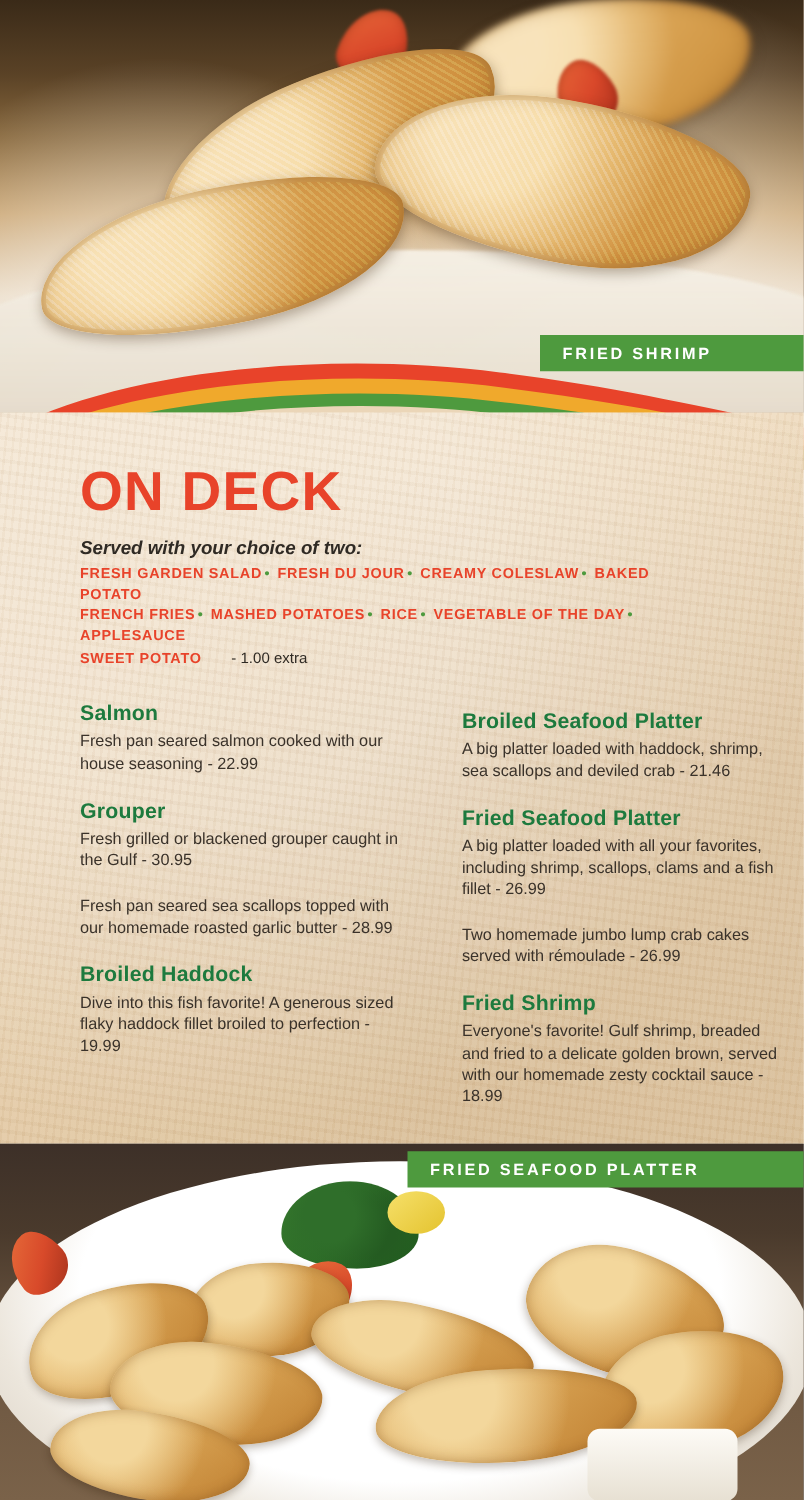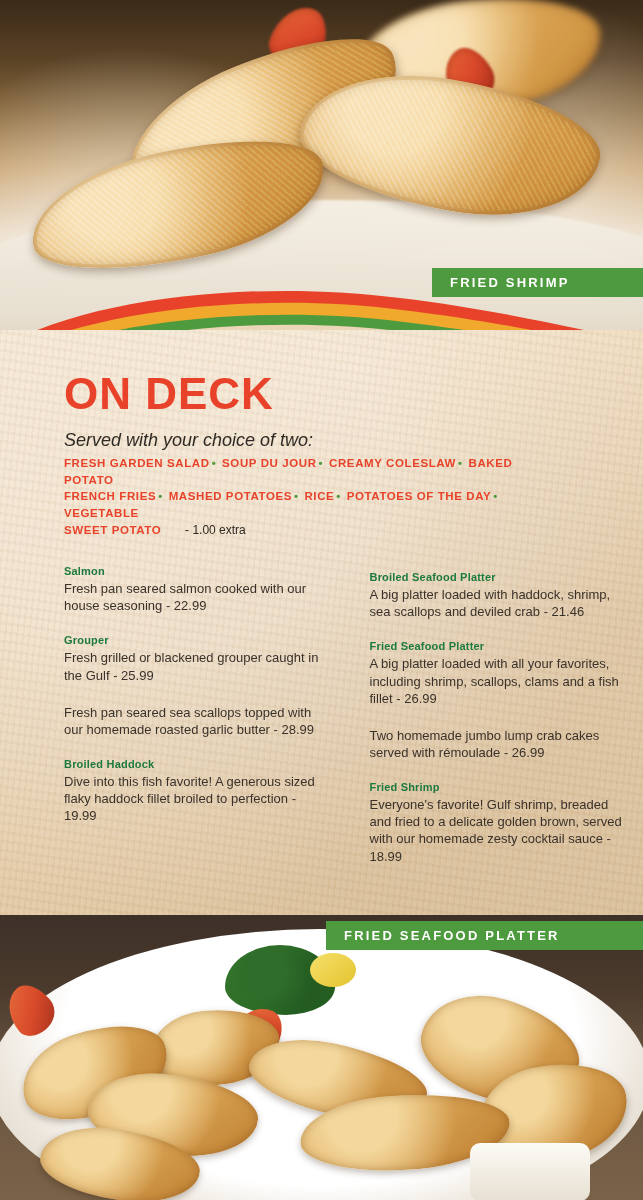--- a/index.html
+++ b/index.html
@@ -144,23 +144,23 @@
     font-size: 44px;
     font-weight: bold;
     letter-spacing: 1px;
     line-height: 1;
     margin: 0 0 14px 0;
     font-family: "Liberation Sans", sans-serif;
   }
 
   .served-label {
     color: #2f2a24;
-    font-size: 18px;
+    font-size: 15px;
     font-style: italic;
-    font-weight: normal;
+    font-weight: bold;
     margin-bottom: 4px;
   }
   .sides {
     color: #e8432a;
     font-size: 11.5px;
     font-weight: bold;
     letter-spacing: 0.6px;
     line-height: 1.45;
     max-width: 470px;
   }
@@ -171,21 +171,21 @@
     display: flex;
     margin-top: 26px;
     gap: 38px;
   }
   .col { width: 260px; }
   .col-right { padding-top: 6px; margin-left: 12px; }
 
   .item { margin-bottom: 20px; }
   .item-name {
     color: #1d7a3e;
-    font-size: 11px;
+    font-size: 17px;
     font-weight: bold;
     margin: 0 0 3px 0;
     letter-spacing: .2px;
   }
   .item-desc {
     color: #3a322a;
     font-size: 13px;
     line-height: 1.32;
     margin: 0;
   }
@@ -289,44 +289,44 @@
 
 <div class="menu">
   <div class="menu-inner">
 
     <h1 class="title">ON DECK</h1>
 
     <div class="served-label">Served with your choice of two:</div>
 
     <div class="sides">
       <span>FRESH GARDEN SALAD</span><span class="dot">•</span>
-      <span>SOUP DU JOUR</span><span class="dot">•</span>
+      <span>FRESH DU JOUR</span><span class="dot">•</span>
       <span>CREAMY COLESLAW</span><span class="dot">•</span>
       <span>BAKED POTATO</span><br>
       <span>FRENCH FRIES</span><span class="dot">•</span>
       <span>MASHED POTATOES</span><span class="dot">•</span>
       <span>RICE</span><span class="dot">•</span>
-      <span>POTATOES OF THE DAY</span><span class="dot">•</span>
-      <span>VEGETABLE</span><br>
+      <span>VEGETABLE OF THE DAY</span><span class="dot">•</span>
+      <span>APPLESAUCE</span><br>
       <span>SWEET POTATO</span>
       <span class="extra">- 1.00 extra</span>
     </div>
 
     <div class="columns">
 
       <div class="col col-left">
 
         <div class="item">
           <p class="item-name">Salmon</p>
           <p class="item-desc">Fresh pan seared salmon cooked with our house seasoning - 22.99</p>
         </div>
 
         <div class="item">
           <p class="item-name">Grouper</p>
-          <p class="item-desc">Fresh grilled or blackened grouper caught in the Gulf - 25.99</p>
+          <p class="item-desc">Fresh grilled or blackened grouper caught in the Gulf - 30.95</p>
         </div>
 
         <div class="item">
           <p class="item-desc">Fresh pan seared sea scallops topped with our homemade roasted garlic butter - 28.99</p>
         </div>
 
         <div class="item">
           <p class="item-name">Broiled Haddock</p>
           <p class="item-desc">Dive into this fish favorite! A generous sized flaky haddock fillet broiled to perfection - 19.99</p>
         </div>

